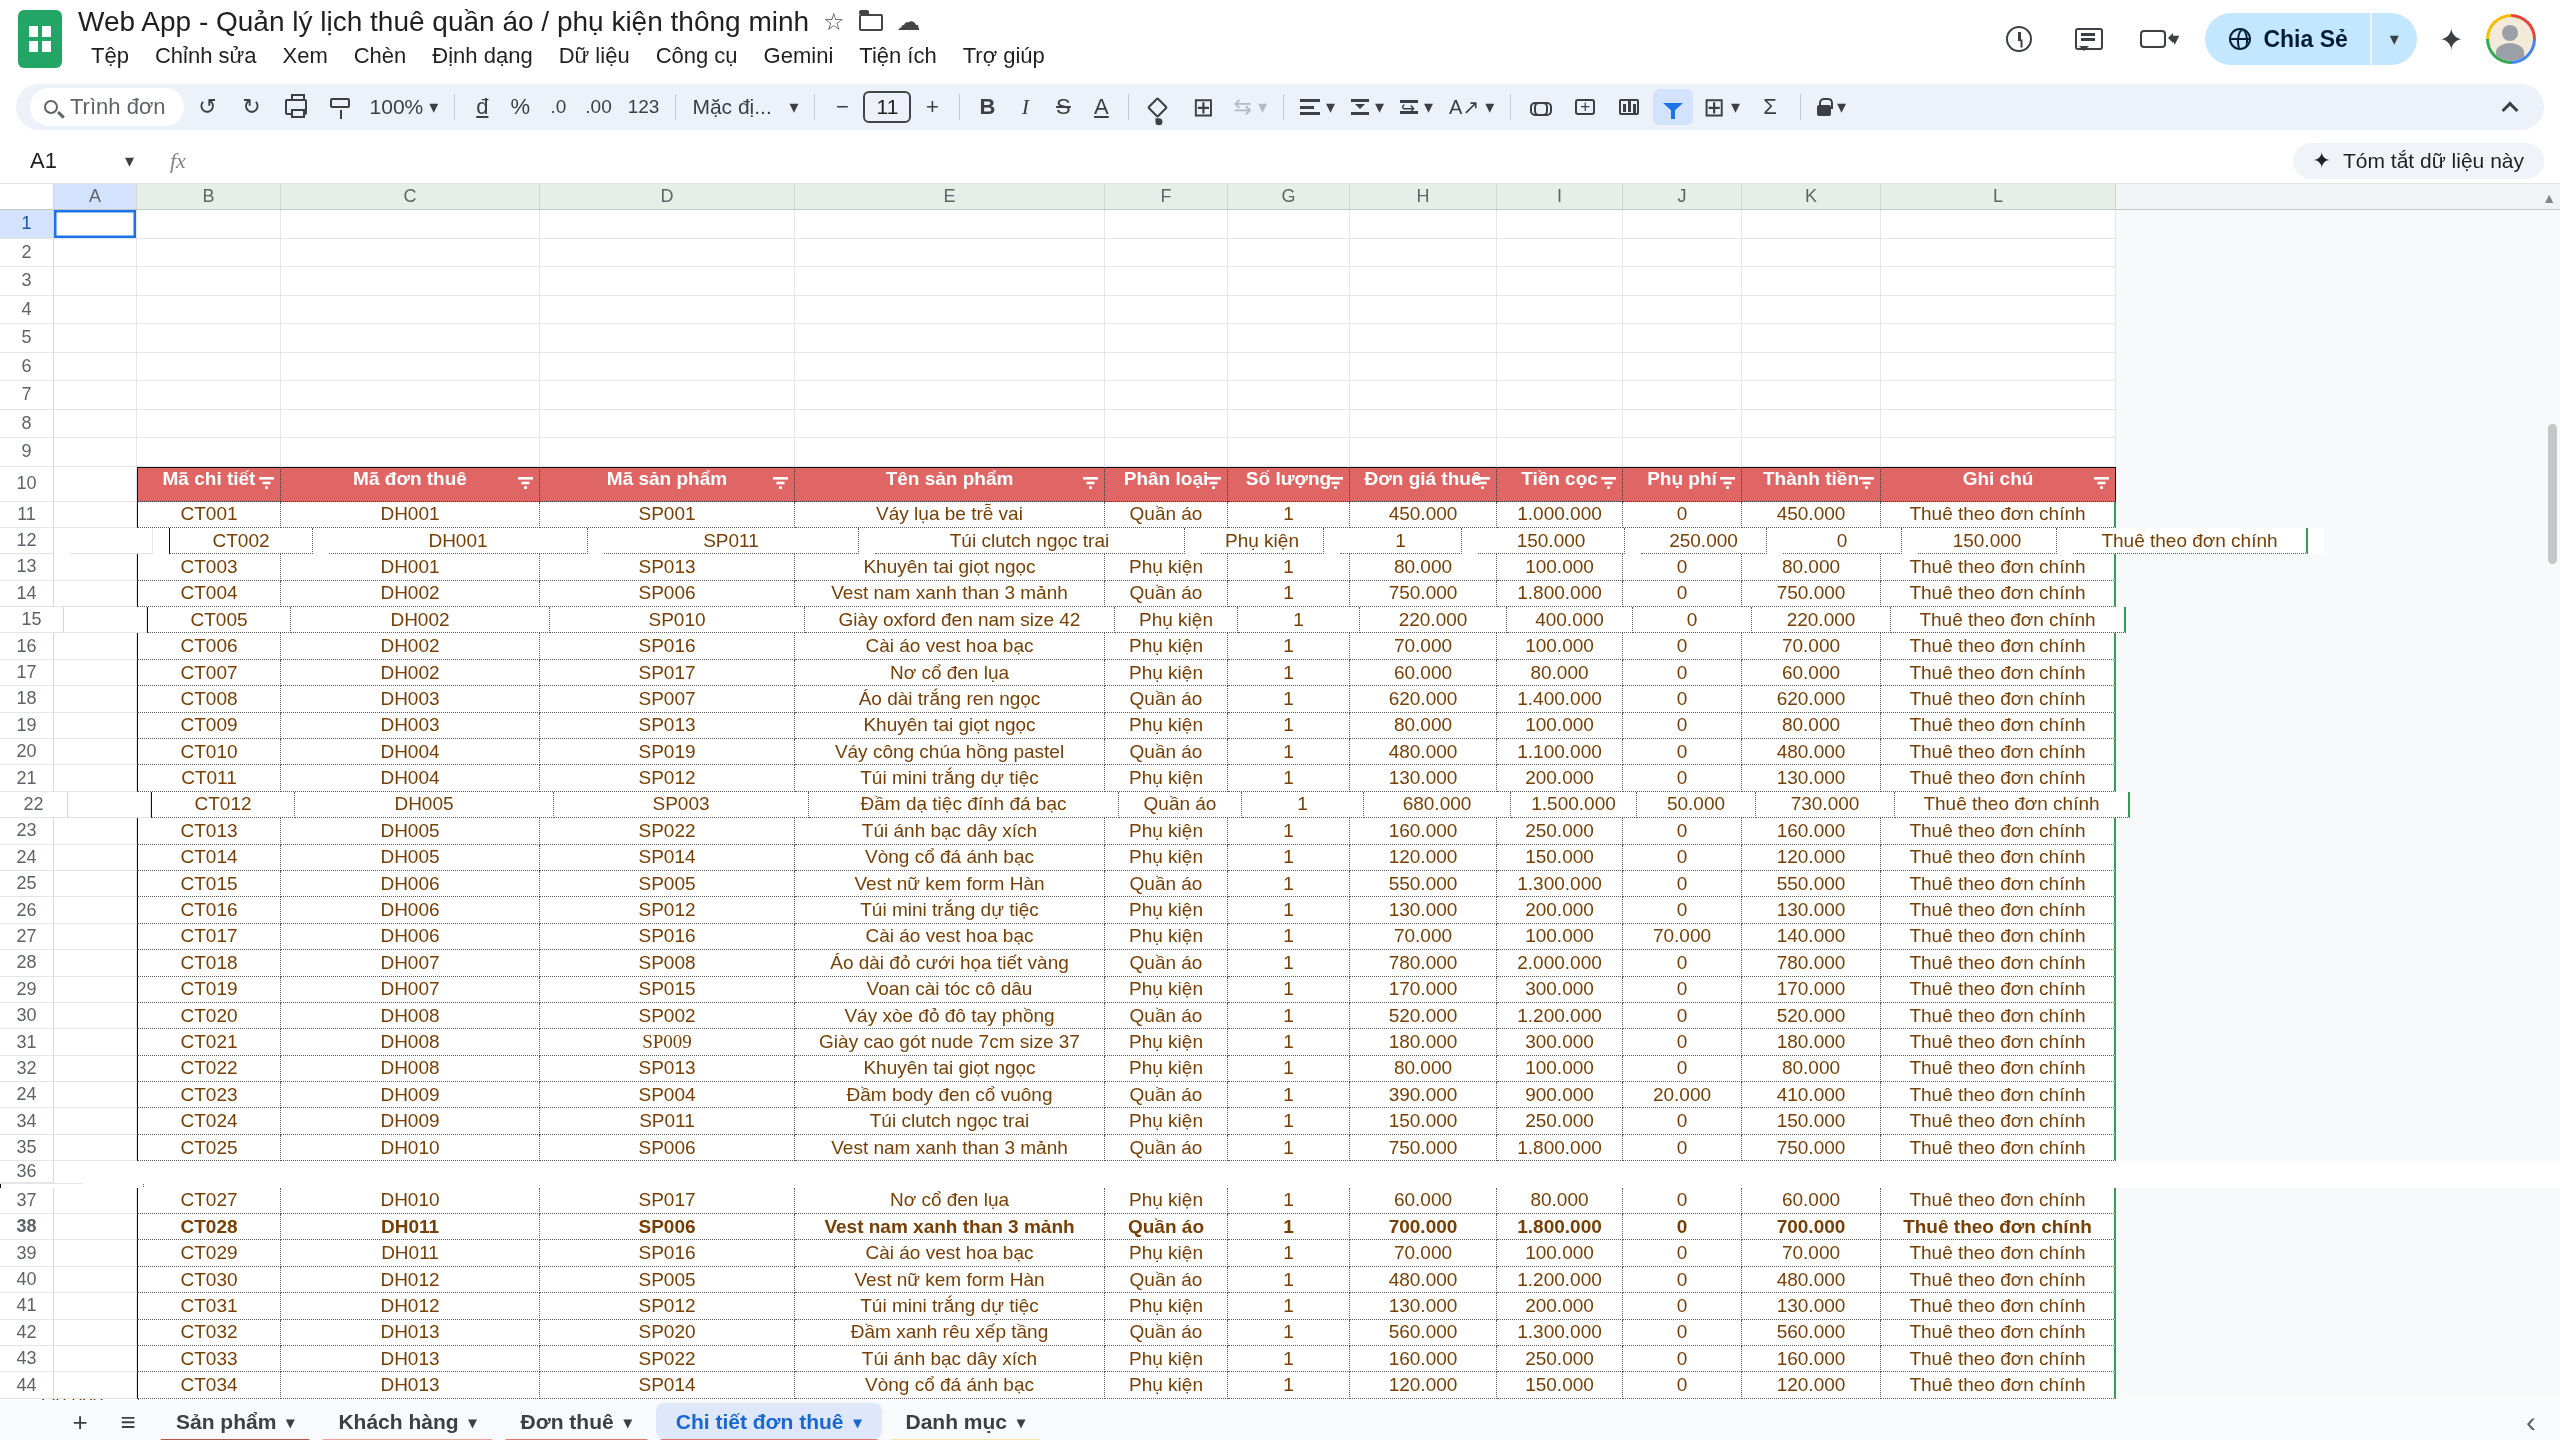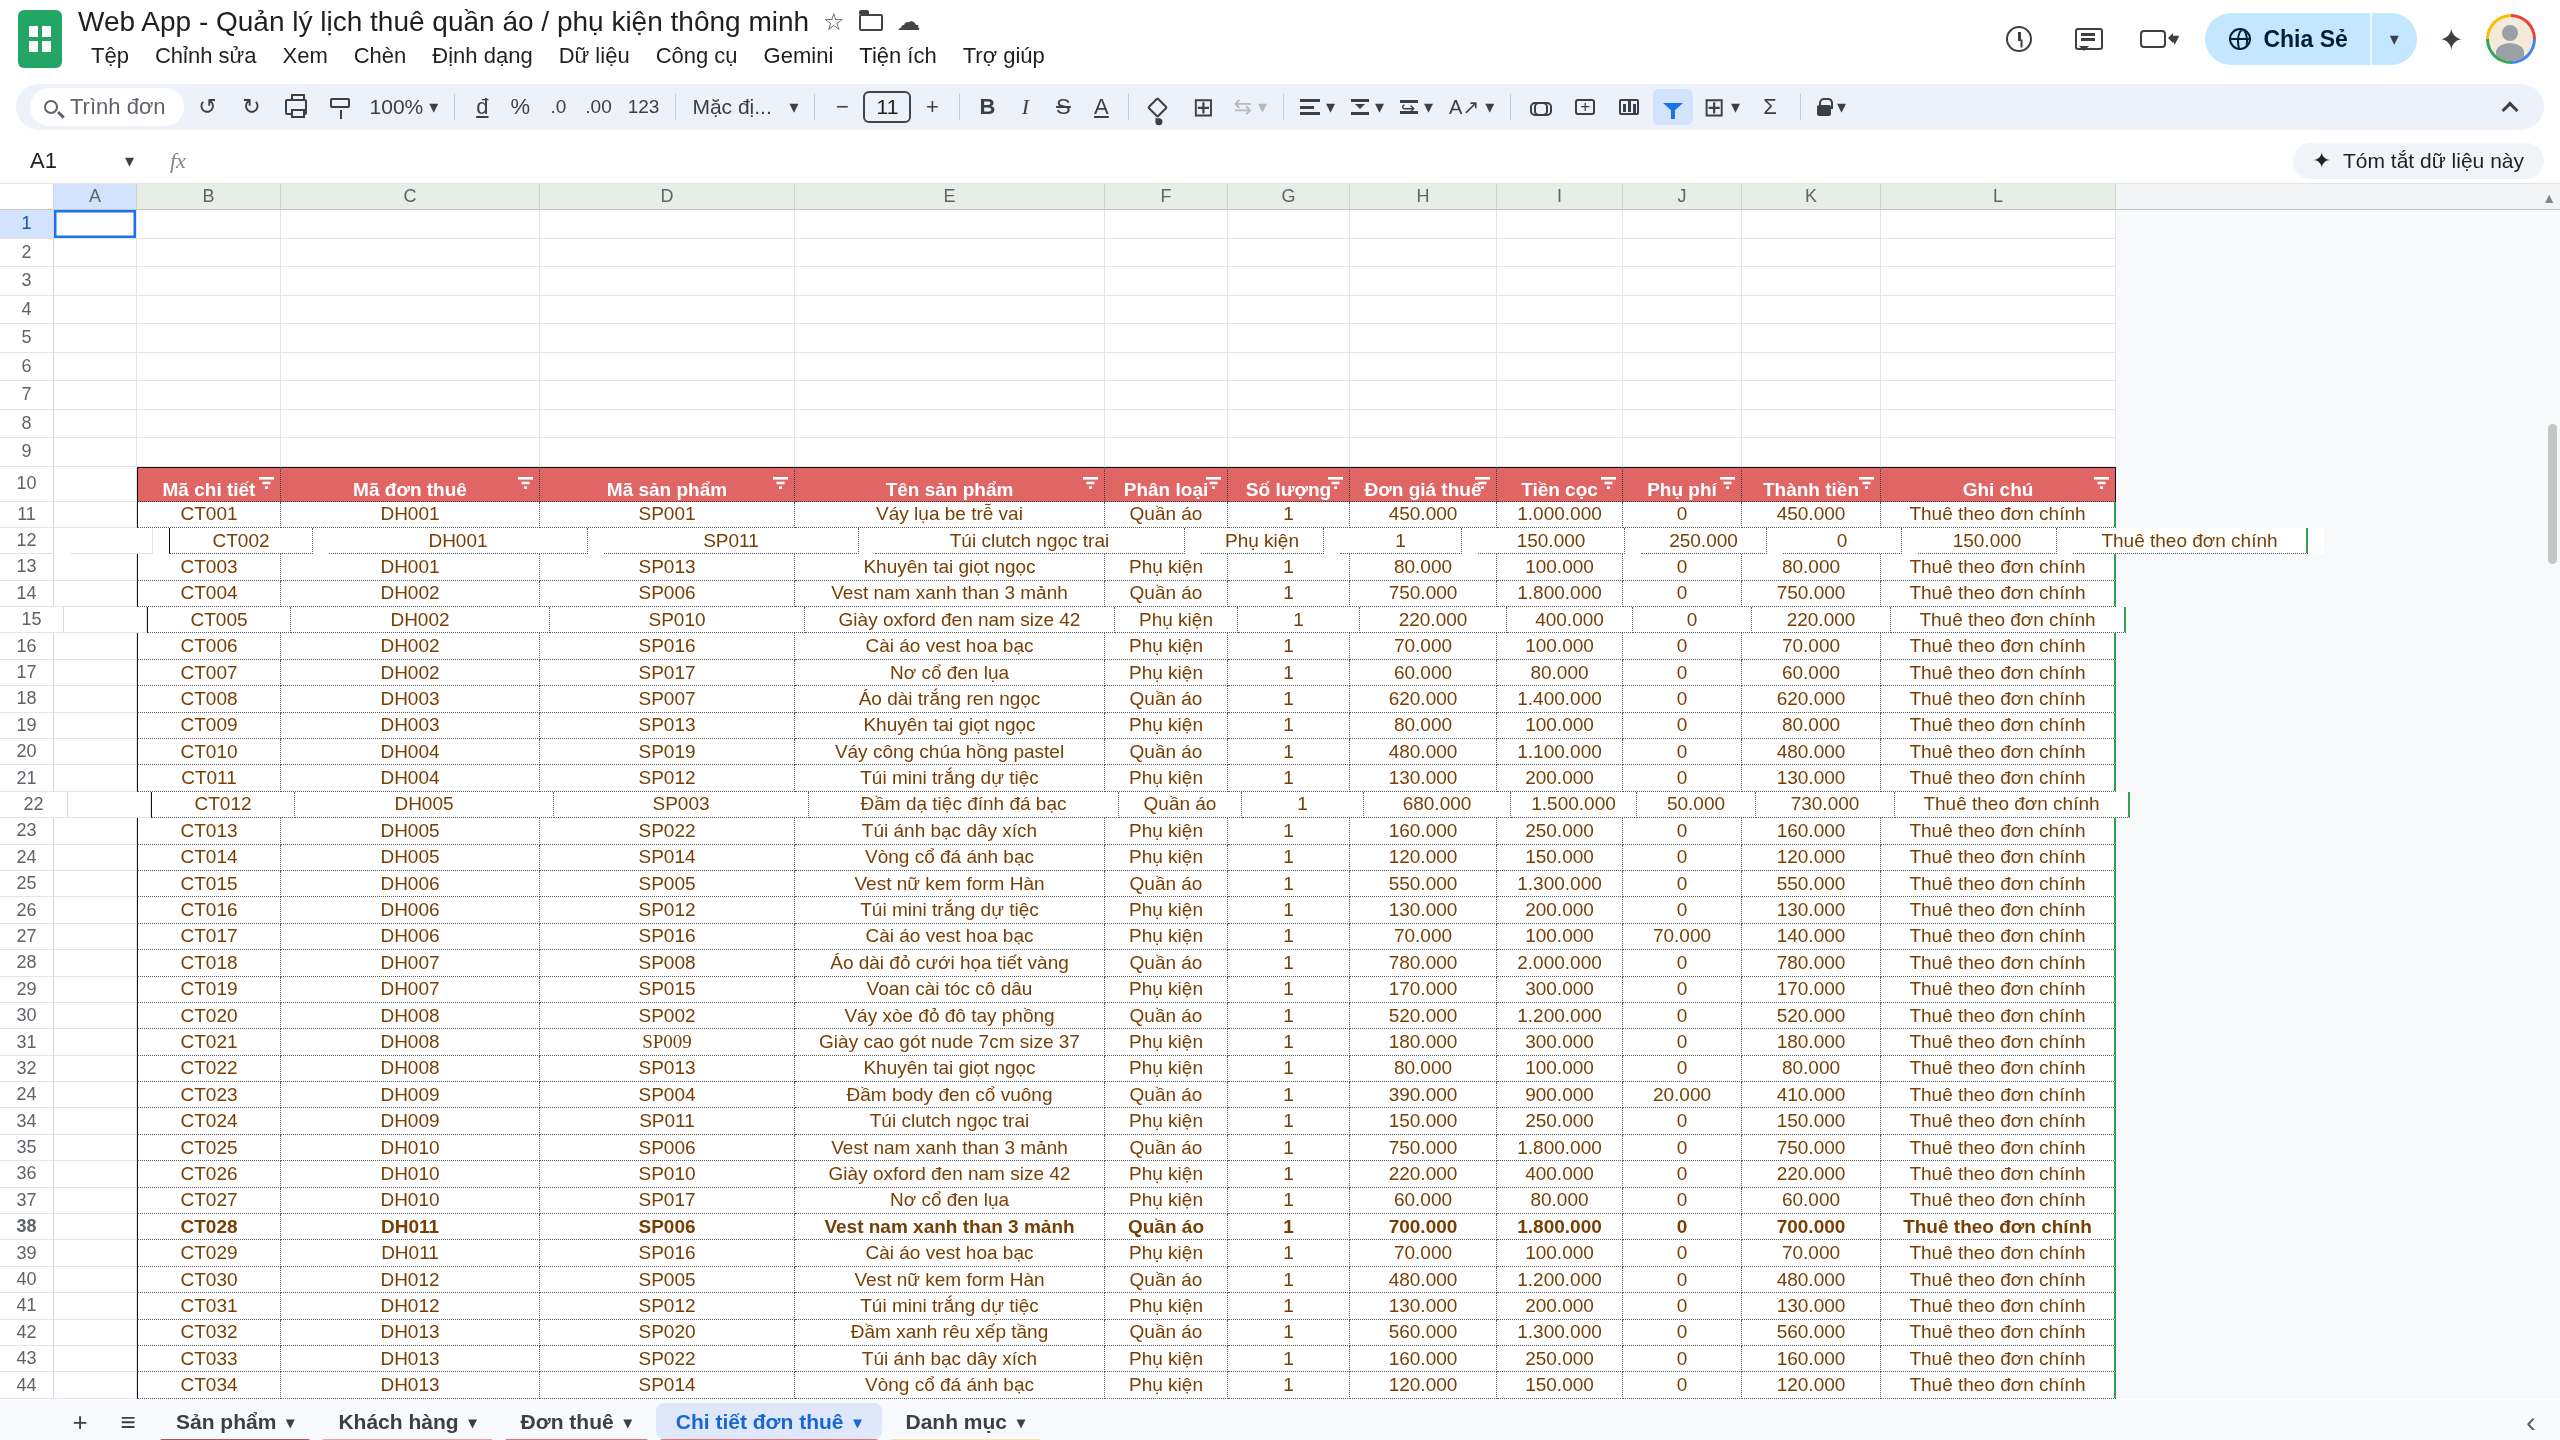--- a/index.html
+++ b/index.html
@@ -104,21 +104,21 @@
   .g-row, .g-head { display:flex; }
   .ghc { background:#e7eee8; border-right:1px solid #cfd6cf; border-bottom:1px solid #c2c7c2; display:flex; align-items:center; justify-content:center; font-size:18px; color:#5f6368; }
   .ghc.first { background:#d3e3fd; }
   .corner { background:#fff; border-right:1px solid #d5d8dc; border-bottom:1px solid #c2c7c2; }
   .gut { background:#fff; border-right:1px solid #d5d8dc; border-bottom:1px solid #e3e5e8; display:flex; align-items:center; justify-content:center; font-size:18px; color:#5f6368; flex:0 0 auto; }
   .gut.sel { background:#d3e3fd; color:#1a56a8; }
   .cell { border-right:1px solid #e3e5e8; border-bottom:1px solid #e3e5e8; background:#fff; flex:0 0 auto; }
   .cell.a1 { box-shadow:inset 0 0 0 2.5px #1a73e8; }
   .filler { flex:1 1 auto; background:#f8f9fa; }
   .hfill { flex:1 1 auto; background:#f1f3f4; border-bottom:1px solid #c2c7c2; }
-  .thc { background:#e06666; color:#fff; font-weight:bold; font-size:19px; display:flex; align-items:flex-end; justify-content:center; position:relative; border-right:1px dotted #3a3a3a; border-bottom:1px dotted #3a3a3a; border-top:1.5px solid #111; flex:0 0 auto; }
+  .thc { background:#e06666; color:#fff; font-weight:bold; font-size:19px; display:flex; align-items:flex-start; justify-content:center; position:relative; border-right:1px dotted #3a3a3a; border-bottom:1px dotted #3a3a3a; border-top:1.5px solid #111; flex:0 0 auto; }
   .thc .flt { position:absolute; right:5px; top:50%; transform:translateY(-50%); }
   .tdc { color:#783f04; font-size:19px; display:flex; align-items:center; justify-content:center; border-right:1px dotted #5a5a5a; border-bottom:1px dotted #5a5a5a; background:#fff; white-space:nowrap; overflow:hidden; flex:0 0 auto; }
   .tbl-left { border-left:1.5px solid #111; }
   .thc.last { border-right:1.5px solid #111; }
   .tdc.last { border-right:2px solid #31a04f; }
   .vscroll { position:absolute; right:3px; top:240px; width:9px; height:140px; background:#c4c7c5; border-radius:5px; }
   .vsarrow { position:absolute; right:4px; top:6px; font-size:14px; color:#80868b; }
 
   
   .sheetbar { height:44px; background:#f8fafd; display:flex; align-items:center; padding:0 16px 0 58px; gap:4px; position:relative; }
@@ -968,21 +968,21 @@
         <div class="tdc" style="width: 310px;">Vest nam xanh than 3 mảnh</div>
         <div class="tdc" style="width: 123px;">Quần áo</div>
         <div class="tdc" style="width: 122px;">1</div>
         <div class="tdc" style="width: 147px;">750.000</div>
         <div class="tdc" style="width: 126px;">1.800.000</div>
         <div class="tdc" style="width: 119px;">0</div>
         <div class="tdc" style="width: 139px;">750.000</div>
         <div class="tdc last" style="width: 235px;">Thuê theo đơn chính</div>
         <div class="filler"></div>
       </div>
-      <div class="g-row" style="height: 26.4px;">
+      <div class="g-row" style="height: 26.4px; flex-direction: column;">
         <div class="gut" style="width: 54px;">36</div>
         <div class="cell" style="width: 83px;"></div>
         <div class="tdc tbl-left" style="width: 144px;">CT026</div>
         <div class="tdc" style="width: 259px;">DH010</div>
         <div class="tdc" style="width: 255px;">SP010</div>
         <div class="tdc" style="width: 310px;">Giày oxford đen nam size 42</div>
         <div class="tdc" style="width: 123px;">Phụ kiện</div>
         <div class="tdc" style="width: 122px;">1</div>
         <div class="tdc" style="width: 147px;">220.000</div>
         <div class="tdc" style="width: 126px;">400.000</div>

